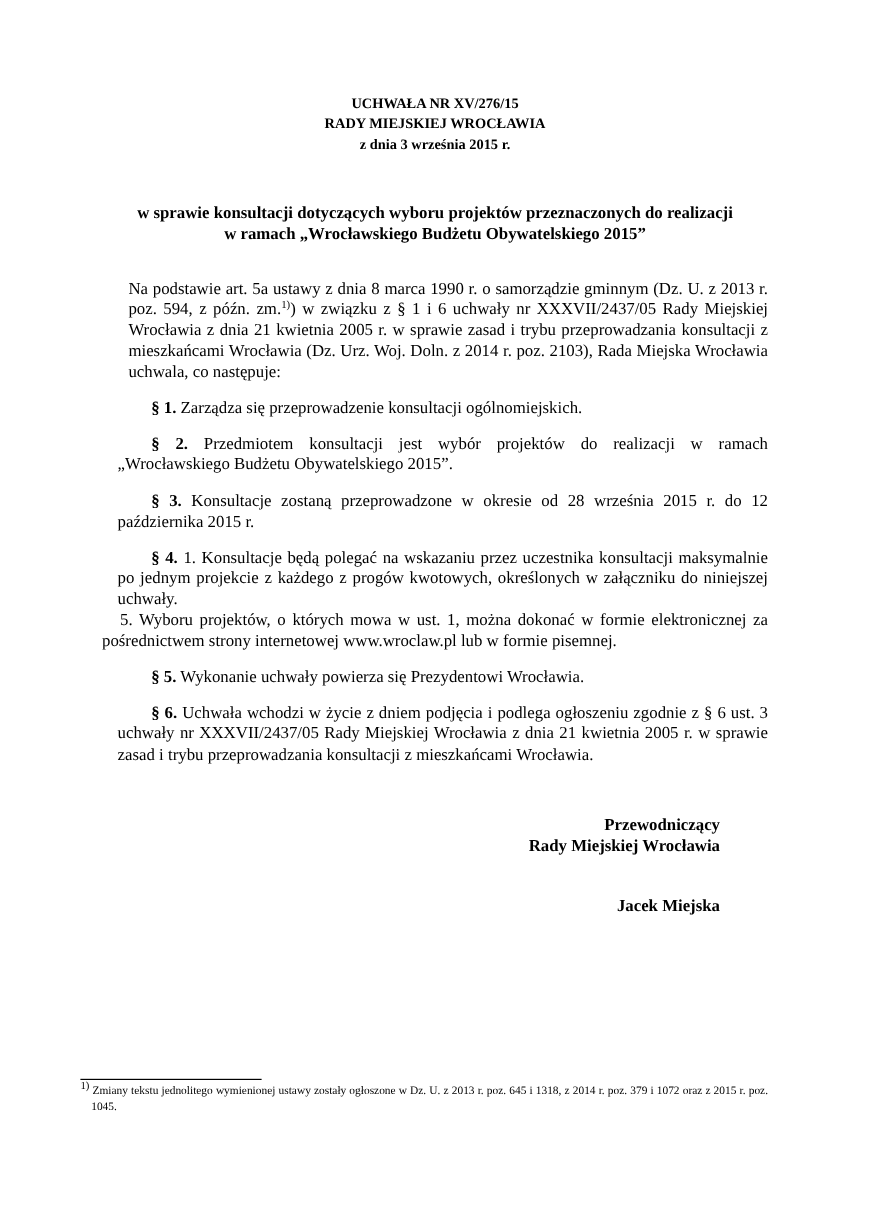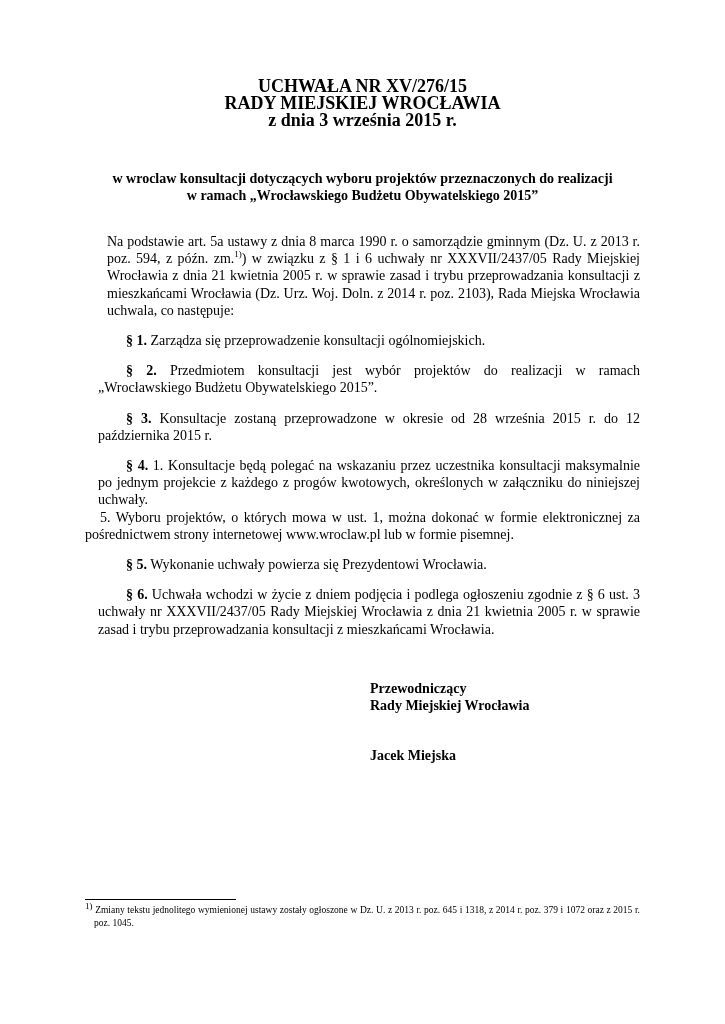--- a/index.html
+++ b/index.html
@@ -14,21 +14,21 @@
     width: 725px;
     height: 1024px;
     margin: 0 auto;
     background: #ffffff;
     padding: 78px 85px 0 85px;
     overflow: hidden;
   }
   .doc-header {
     text-align: center;
     font-weight: bold;
-    font-size: 18px;
+    font-size: 12px;
     line-height: 17px;
   }
   .doc-subject {
     margin-top: 41px;
     text-align: center;
     font-weight: bold;
     font-size: 14px;
     line-height: 17px;
   }
   .preamble {
@@ -55,29 +55,29 @@
   }
   .marker { font-weight: bold; }
   sup.fnref {
     font-size: 9px;
     line-height: 0;
     vertical-align: super;
   }
   .signature {
     width: 230px;
     margin: 42px 40px 0 auto;
-    text-align: left;
+    text-align: right;
     font-weight: bold;
     font-size: 14px;
     line-height: 17px;
   }
   .signature-name { margin-top: 33px; }
   .footnote {
     position: absolute;
-    left: 85px;
+    left: 67px;
     right: 85px;
     top: 899px;
     font-size: 9.5px;
     line-height: 12.5px;
   }
   .footnote-rule {
     width: 151px;
     height: 0;
     border-top: 1px solid #000000;
     margin-bottom: 4px;
@@ -93,21 +93,21 @@
 
 <div class="page">
 
   <header class="doc-header">
     <div>UCHWAŁA NR XV/276/15</div>
     <div>RADY MIEJSKIEJ WROCŁAWIA</div>
     <div>z dnia 3 września 2015 r.</div>
   </header>
 
   <div class="doc-subject">
-    <div>w wroclaw konsultacji dotyczących wyboru projektów przeznaczonych do realizacji</div>
+    <div>w sprawie konsultacji dotyczących wyboru projektów przeznaczonych do realizacji</div>
     <div>w ramach „Wrocławskiego Budżetu Obywatelskiego 2015”</div>
   </div>
 
   <p class="preamble"><span>Na podstawie art. 5a ustawy z dnia 8 marca 1990 r. o samorządzie gminnym (Dz. U. z 2013 r. poz. 594, z późn. zm.</span><sup class="fnref">1)</sup><span>) w związku z § 1 i 6 uchwały nr XXXVII/2437/05 Rady Miejskiej Wrocławia z dnia 21 kwietnia 2005 r. w sprawie zasad i trybu przeprowadzania konsultacji z mieszkańcami Wrocławia (Dz. Urz. Woj. Doln. z 2014 r. poz. 2103), Rada Miejska Wrocławia uchwala, co następuje:</span></p>
 
   <p class="section"><span class="marker">§ 1.</span> <span>Zarządza się przeprowadzenie konsultacji ogólnomiejskich.</span></p>
 
   <p class="section"><span class="marker">§ 2.</span> <span>Przedmiotem konsultacji jest wybór projektów do realizacji w ramach „Wrocławskiego Budżetu Obywatelskiego 2015”.</span></p>
 
   <p class="section"><span class="marker">§ 3.</span> <span>Konsultacje zostaną przeprowadzone w okresie od 28 września 2015 r. do 12 października 2015 r.</span></p>

